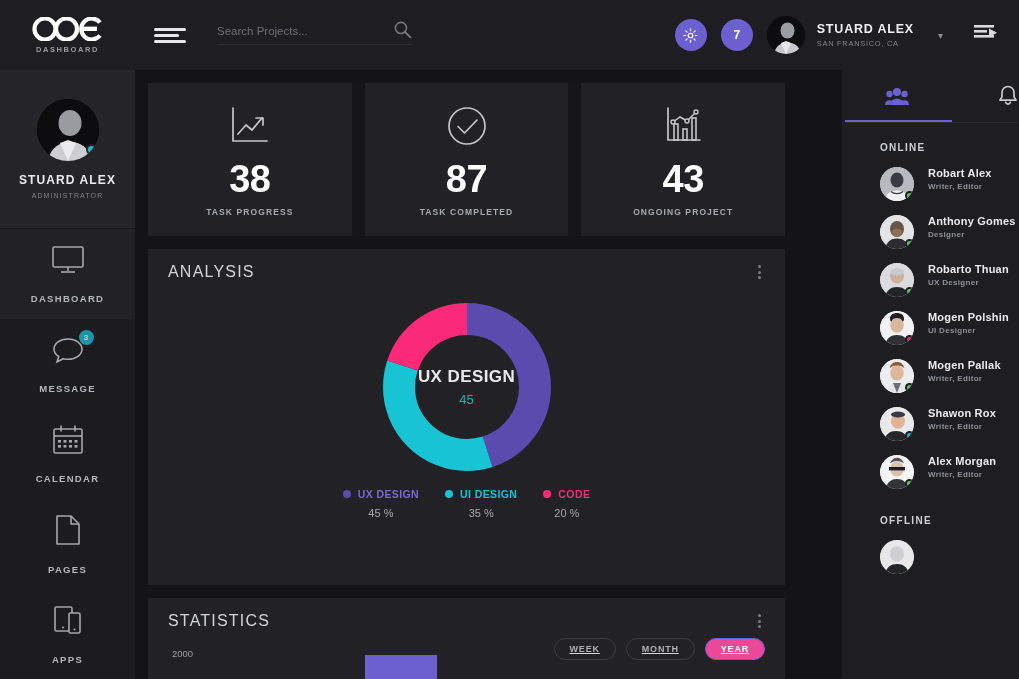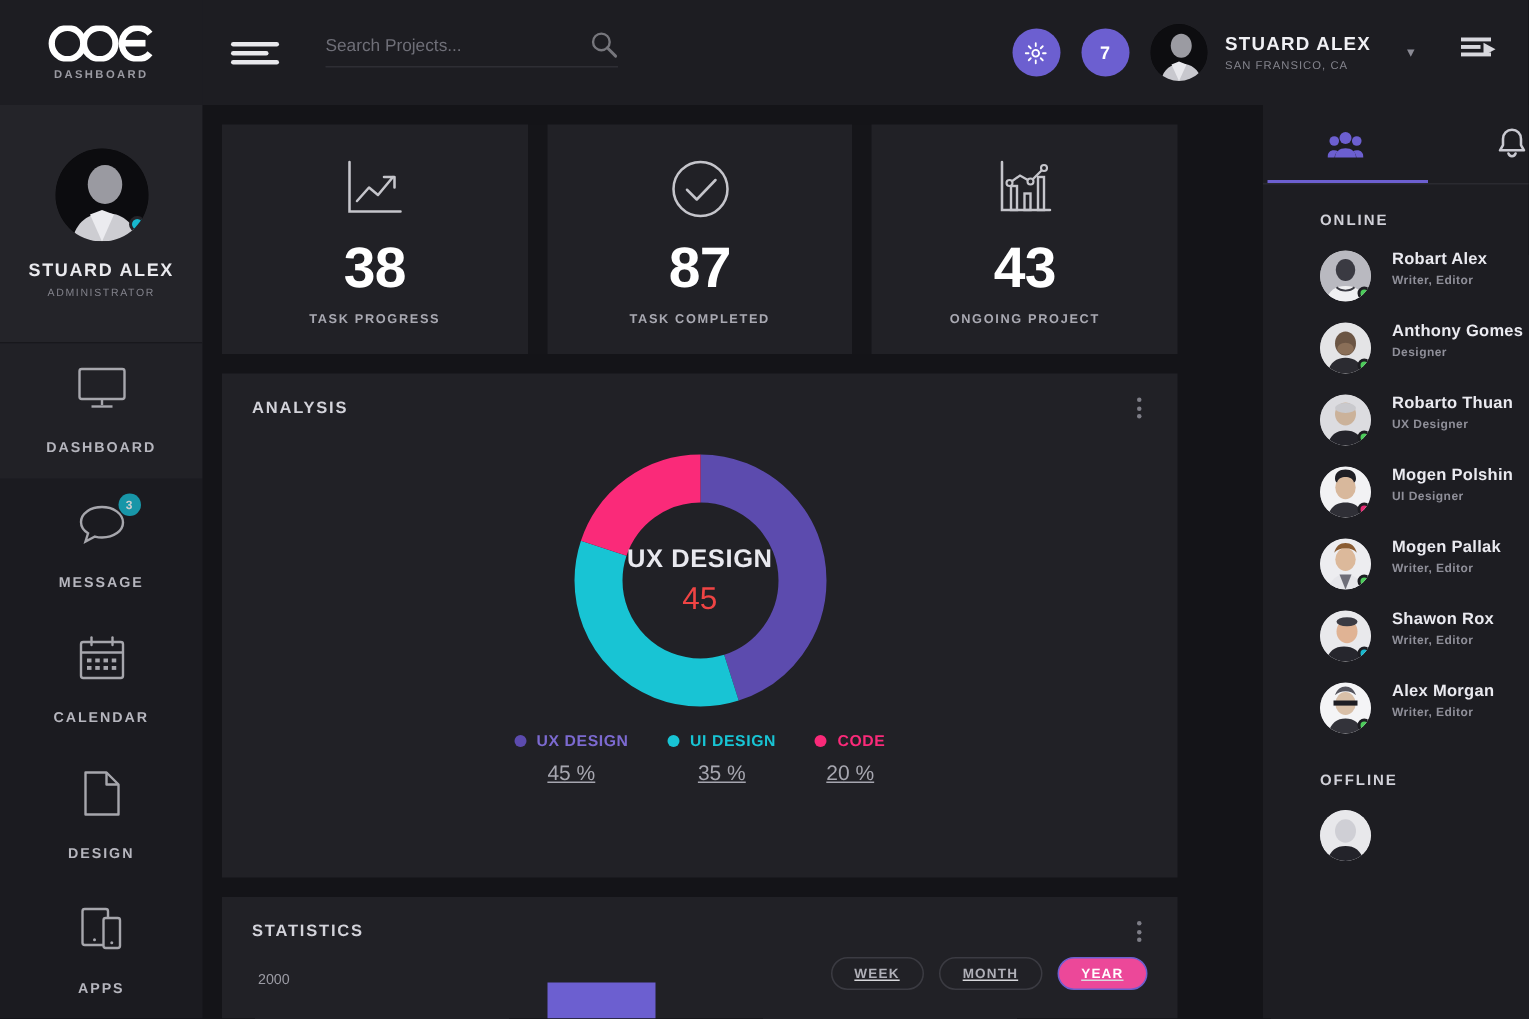--- a/index.html
+++ b/index.html
@@ -113,50 +113,50 @@
   .stat-num {
     font-size:38px; font-weight:bold; color:#fff; line-height:1;
     margin:10px 0 9px; letter-spacing:-.5px;
   }
   .stat-lbl { font-size:8.5px; letter-spacing:1.1px; color:#a9a9b2; font-weight:bold; }
 
   .panel { background:#212126; margin-top:13px; position:relative; }
   .panel-head {
     height:46px; display:flex; align-items:center; padding:0 20px;
   }
-  .panel-title { font-size:11px; font-weight:bold; letter-spacing:1.2px; color:#d3d3da; }
+  .panel-title { font-size:16px; font-weight:normal; letter-spacing:1.2px; color:#d3d3da; }
   .kebab {
     margin-left:auto; cursor:pointer; display:flex; flex-direction:column;
     gap:2.5px; padding:4px;
   }
   .kebab i { width:3px; height:3px; border-radius:50%; background:#7d7d86; display:block; }
 
   
   .donut-area { height:290px; position:relative; }
   .donut-wrap {
     position:absolute; left:50%; top:6px; transform:translateX(-50%);
     width:172px; height:172px;
   }
   .donut-center {
     position:absolute; left:0; top:0; width:172px; height:172px;
     display:flex; flex-direction:column; align-items:center; justify-content:center;
     pointer-events:none;
   }
   .donut-ctitle { font-size:17px; font-weight:bold; color:#e9e9ef; letter-spacing:.4px; }
-  .donut-cval { font-size:21px; color:#ef4444; margin-top:5px; }
+  .donut-cval { font-size:13px; color:#14b8a6; margin-top:5px; }
 
   .legend {
     position:absolute; left:0; right:0; top:193px;
     display:flex; justify-content:center; gap:26px;
   }
   .leg-item { display:flex; flex-direction:column; align-items:center; }
   .leg-top { display:flex; align-items:center; gap:7px; }
   .leg-dot { width:8px; height:8px; border-radius:50%; display:block; }
   .leg-name { font-size:10.5px; font-weight:bold; letter-spacing:.4px; }
-  .leg-pct { font-size:14px; color:#a6a6af; margin-top:7px;text-decoration:underline; }
+  .leg-pct { font-size:11px; color:#a6a6af; margin-top:7px; }
 
   
   .stat-panel-head { height:46px; display:flex; align-items:center; padding:0 20px; }
   .seg-row {
     position:absolute; right:20px; top:40px; display:flex; gap:10px;text-decoration:underline;
   }
   .seg {
     height:22px; padding:0 15px; border-radius:11px; border:1px solid #3b3b42;
     background:transparent; color:#b0b0b8; font-size:9px; font-weight:bold;
     letter-spacing:.8px; cursor:pointer; display:flex; align-items:center;
@@ -341,21 +341,21 @@
       <span class="nav-label">CALENDAR</span>
     </div>
 
     <div class="nav-item">
       <span class="nav-icon">
         <svg width="28" height="32" viewBox="0 0 28 32">
           <path d="M3 2h14l8 8v20H3z" fill="none" stroke="#cdcdd4" stroke-width="1.6" stroke-linejoin="round"></path>
           <path d="M17 2v8h8" fill="none" stroke="#cdcdd4" stroke-width="1.6" stroke-linejoin="round"></path>
         </svg>
       </span>
-      <span class="nav-label">DESIGN</span>
+      <span class="nav-label">PAGES</span>
     </div>
 
     <div class="nav-item">
       <span class="nav-icon">
         <svg width="32" height="32" viewBox="0 0 32 32">
           <rect x="3" y="3" width="17" height="24" rx="1.5" fill="none" stroke="#cdcdd4" stroke-width="1.6"></rect>
           <rect x="17" y="9" width="11" height="20" rx="1.5" fill="#1b1b20" stroke="#cdcdd4" stroke-width="1.6"></rect>
           <circle cx="11" cy="23.5" r="1" fill="#cdcdd4"></circle>
           <circle cx="22.5" cy="25.5" r="1" fill="#cdcdd4"></circle>
         </svg>

